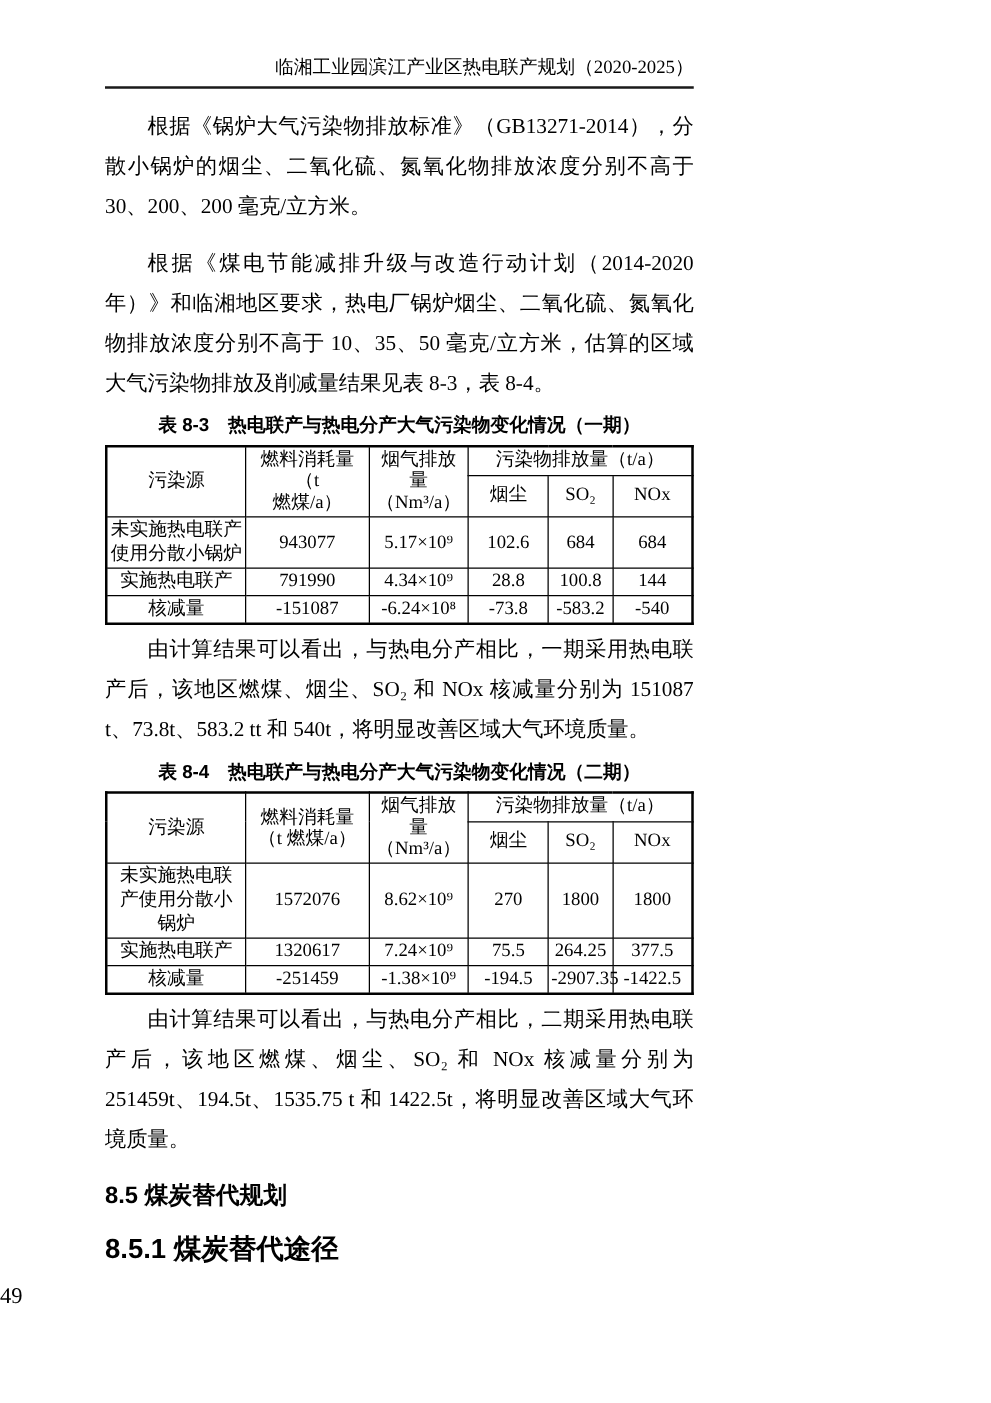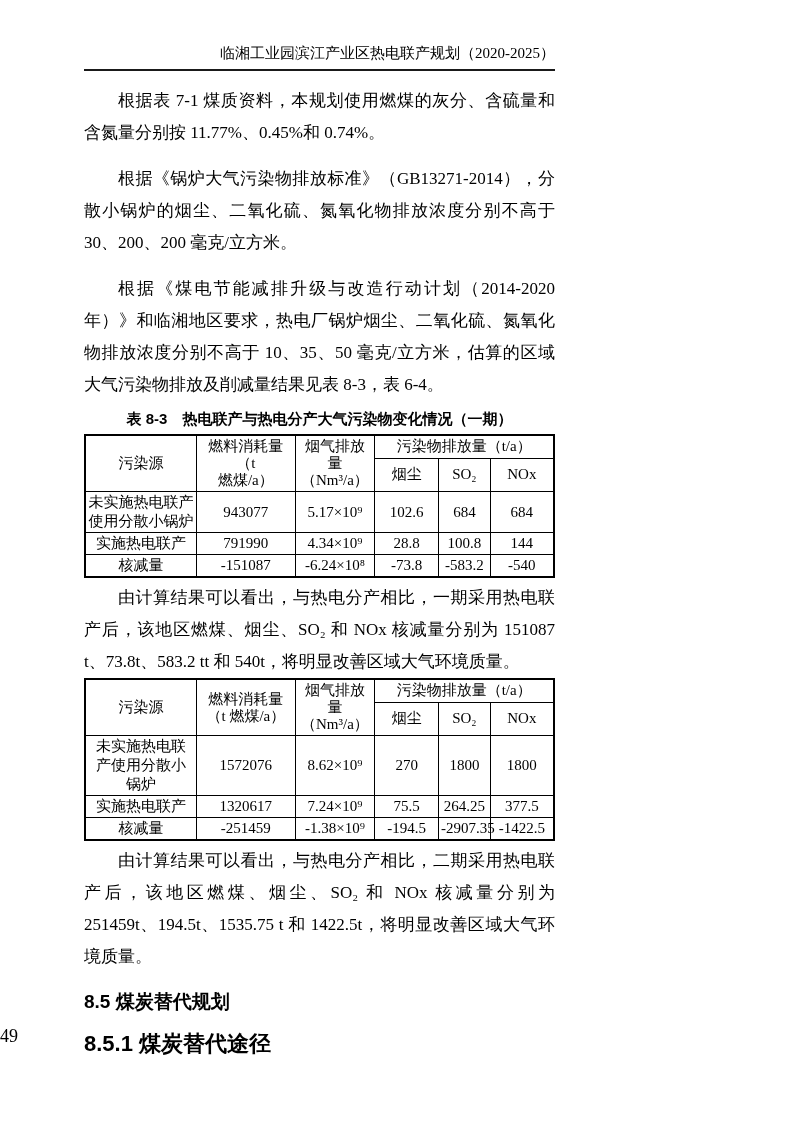--- a/index.html
+++ b/index.html
@@ -82,23 +82,22 @@
 </style>
 </head>
 <body>
 
 <div class="page">
 
   <div class="running-header">临湘工业园滨江产业区热电联产规划（2020-2025）</div>
 
   <div class="content">
 
-    <p class="body-par">根据表 7-1 煤质资料，本规划使用燃煤的灰分、含硫量和含氮量分别按 11.77%、0.45%和 0.74%。</p>
     <p class="body-par">根据《锅炉大气污染物排放标准》（GB13271-2014），分散小锅炉的烟尘、二氧化硫、氮氧化物排放浓度分别不高于 30、200、200 毫克/立方米。</p>
-    <p class="body-par">根据《煤电节能减排升级与改造行动计划（2014-2020 年）》和临湘地区要求，热电厂锅炉烟尘、二氧化硫、氮氧化物排放浓度分别不高于 10、35、50 毫克/立方米，估算的区域大气污染物排放及削减量结果见表 8-3，表 6-4。</p>
+    <p class="body-par">根据《煤电节能减排升级与改造行动计划（2014-2020 年）》和临湘地区要求，热电厂锅炉烟尘、二氧化硫、氮氧化物排放浓度分别不高于 10、35、50 毫克/立方米，估算的区域大气污染物排放及削减量结果见表 8-3，表 8-4。</p>
 
     <div class="table-caption">表 8-3　热电联产与热电分产大气污染物变化情况（一期）</div>
 
     <table class="dtable">
       <colgroup>
         <col style="width:23.8%">
           <col style="width:21.0%">
           <col style="width:17.0%">
         <col style="width:13.6%">
           <col style="width:11.0%">
@@ -142,20 +141,21 @@
         <td>-6.24×10⁸</td>
         <td>-73.8</td>
         <td>-583.2</td>
         <td>-540</td>
       </tr>
     </tbody>
       </table>
 
     <p class="body-par tight">由计算结果可以看出，与热电分产相比，一期采用热电联产后，该地区燃煤、烟尘、SO₂ 和 NOx 核减量分别为 151087 t、73.8t、583.2 tt 和 540t，将明显改善区域大气环境质量。</p>
 
+    <div class="table-caption">表 8-4　热电联产与热电分产大气污染物变化情况（二期）</div>
 
     <table class="dtable">
       <colgroup>
         <col style="width:23.8%">
           <col style="width:21.0%">
           <col style="width:17.0%">
         <col style="width:13.6%">
           <col style="width:11.0%">
           <col style="width:13.6%">
       </colgroup>

